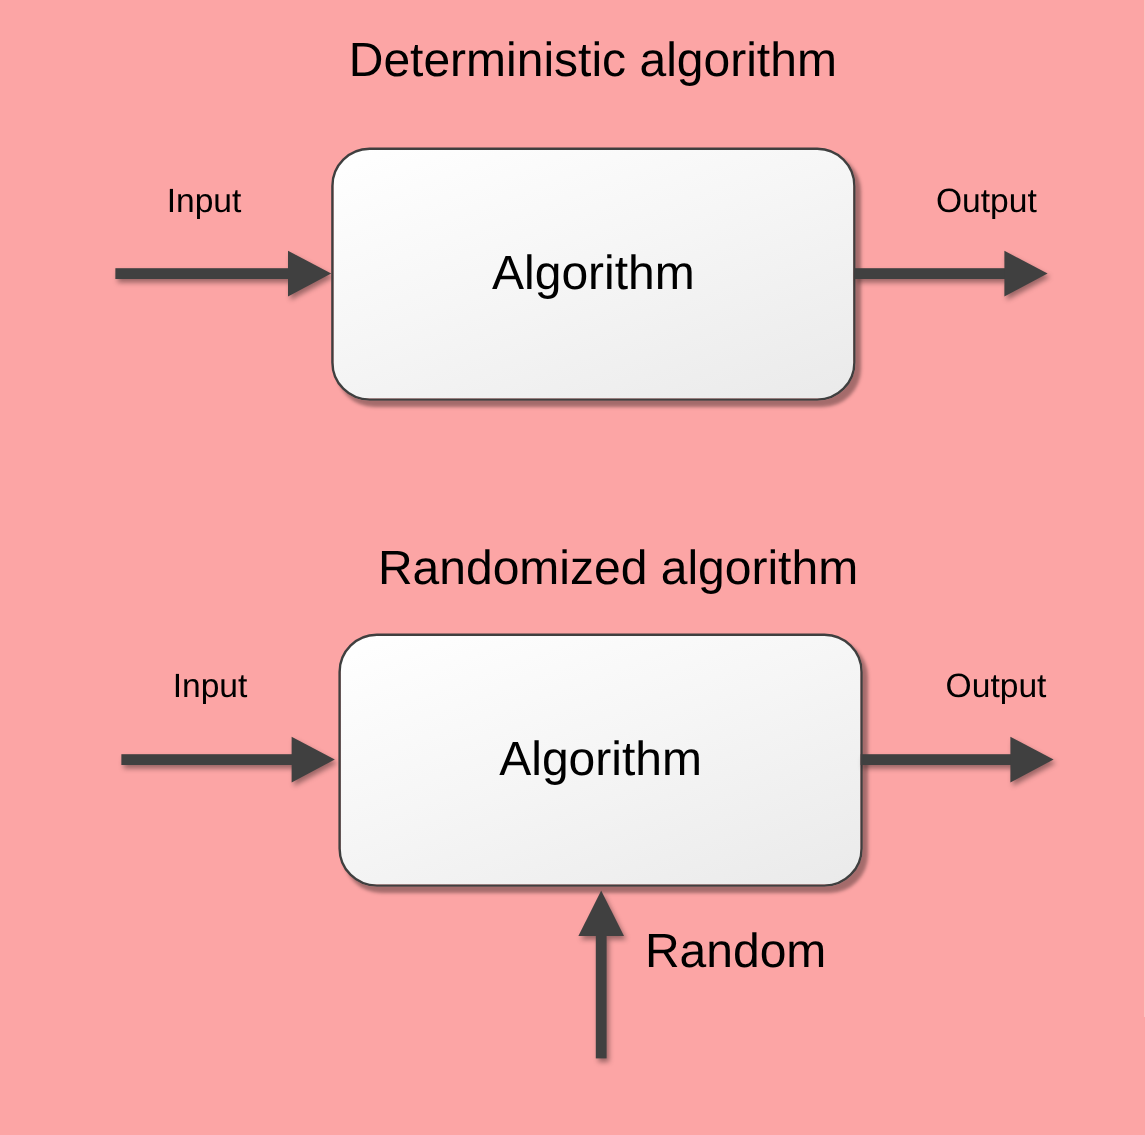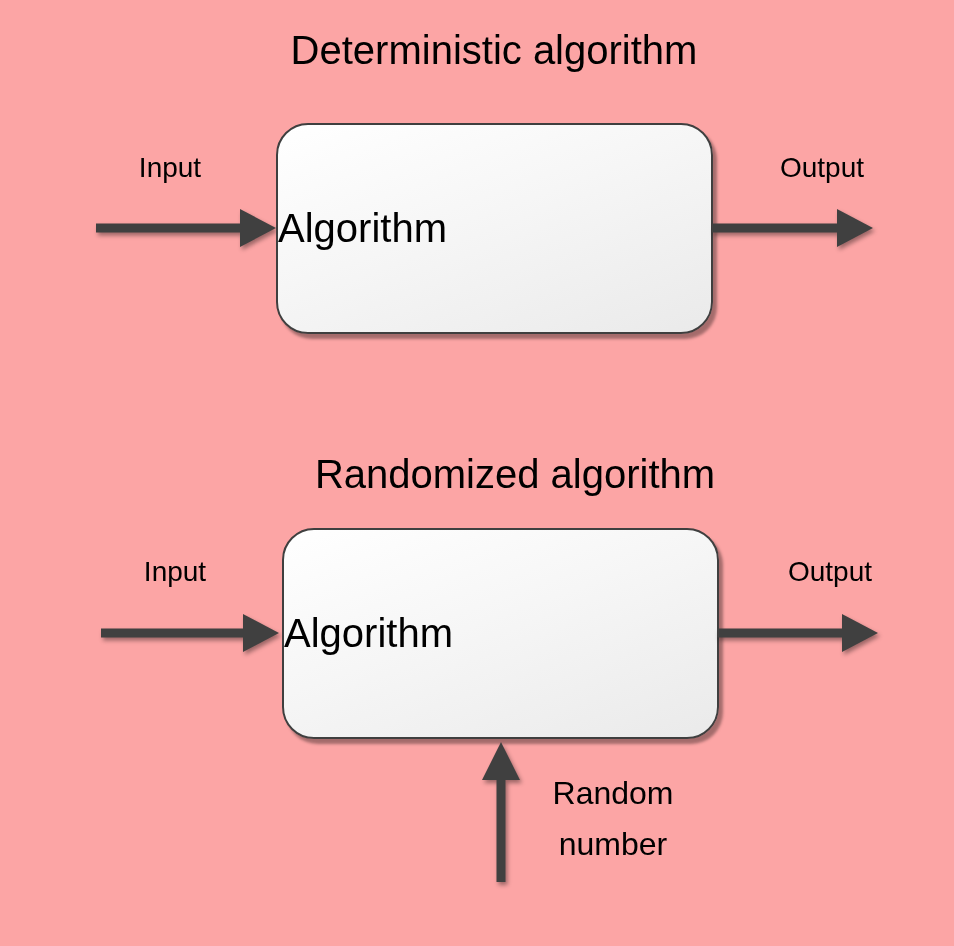--- a/index.html
+++ b/index.html
@@ -30,20 +30,21 @@
   .algo-box {
     position: absolute;
     width: 433px;
     height: 207px;
     border: 2.5px solid #3f3f3f;
     border-radius: 32px;
     background: linear-gradient(160deg, #ffffff 0%, #f6f6f6 45%, #eaeaea 100%);
     box-shadow: 4px 5px 3px rgba(0,0,0,0.35);
     display: flex;
     align-items: center;
+    justify-content: center;
   }
   #box1 { left: 276px; top: 123px; }
   #box2 { left: 282px; top: 528px; }
   .algo-box span {
     font-size: 40px;
     white-space: nowrap;
   }
 
   .io-label {
     position: absolute;
@@ -65,21 +66,21 @@
   #a-out1 { left: 712px; top: 206px; }
   #a-in2  { left: 101px; top: 611px; }
   #a-out2 { left: 717px; top: 611px; }
   #a-rand { left: 479px; top: 740px; }
 
   .random-label {
     position: absolute;
     left: 613px;
     top: 768px;
     transform: translateX(-50%);
-    font-size: 32px;
+    font-size: 40px;
     line-height: 51px;
     text-align: center;
     white-space: nowrap;
   }
   .random-label span { display: block; }
 </style>
 </head>
 <body>
 
 <div class="canvas">
@@ -127,17 +128,16 @@
 
     <div class="io-label" id="out2">Output</div>
 
     <svg class="arrow" id="a-rand" width="44" height="144" viewBox="0 0 44 144" aria-hidden="true">
       <rect x="17.5" y="36" width="9" height="106"></rect>
       <polygon points="3,40 22,2 41,40"></polygon>
     </svg>
 
     <div class="random-label">
       <span>Random</span>
-      <span>number</span>
     </div>
   </div>
 
 </div>
 
 </body></html>

